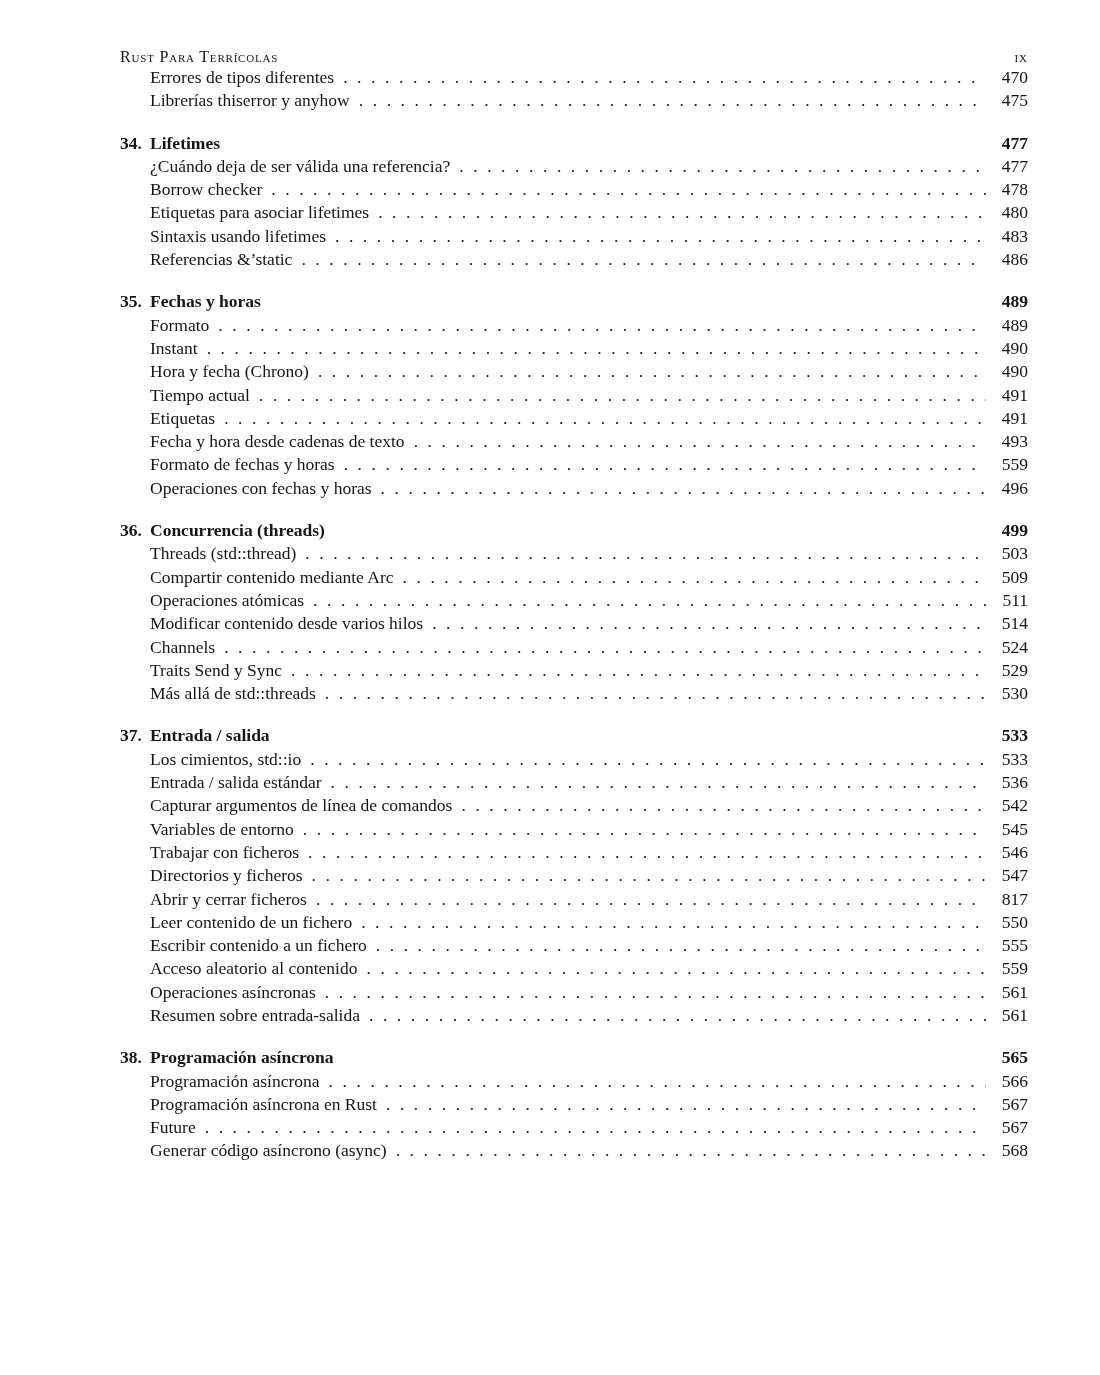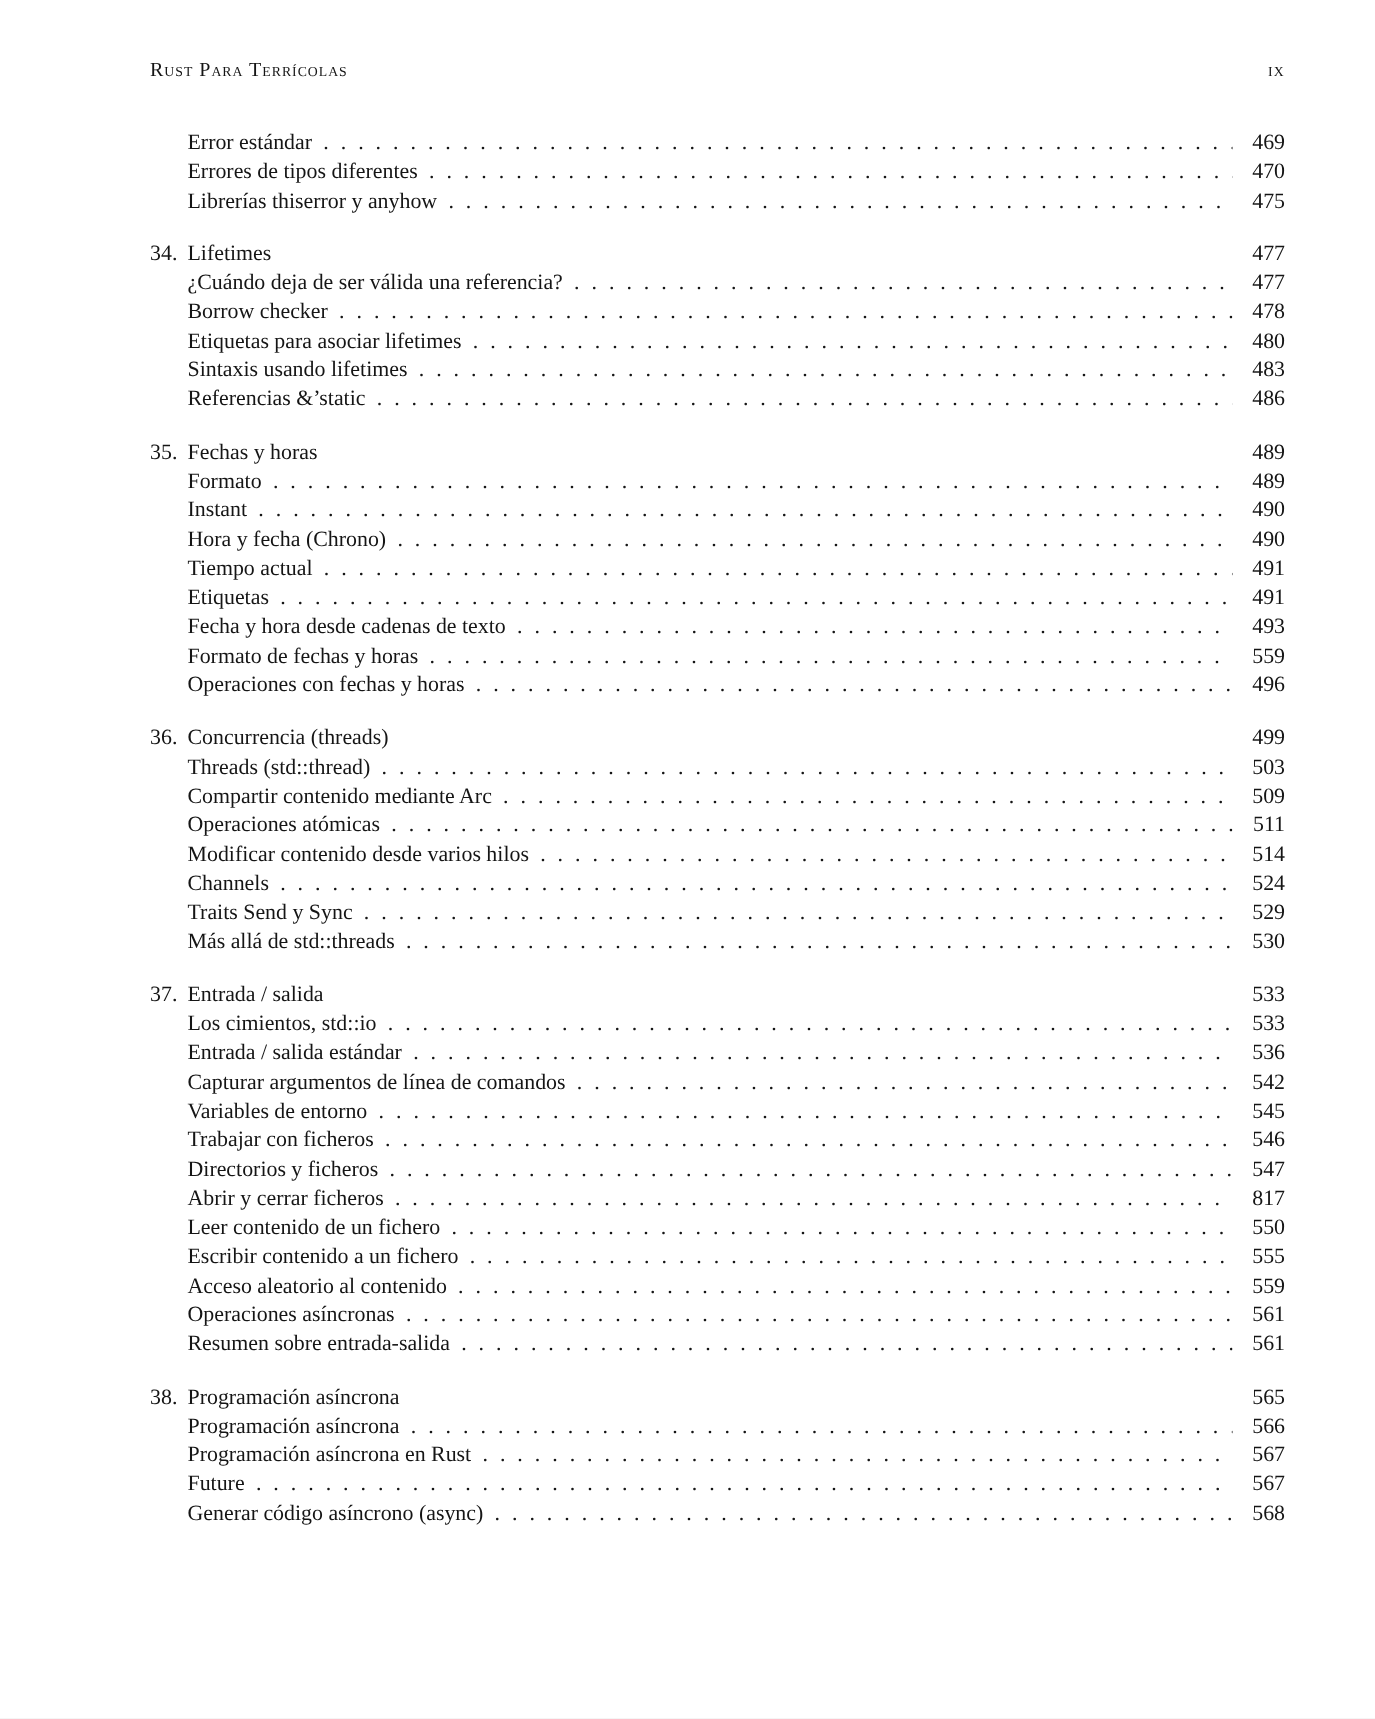--- a/index.html
+++ b/index.html
@@ -16,35 +16,34 @@
     overflow: hidden;
   }
   
   .running {
     display: flex;
     justify-content: space-between;
     align-items: baseline;
     font-size: 16px;
     font-variant: small-caps;
     letter-spacing: 0.8px;
-    margin-bottom: 36px;
   }
   .running .folio { letter-spacing: 1px; }
 
   
   #toc { font-size: 17.5px; }
   .row {
     display: flex;
     align-items: baseline;
     line-height: 23.3px;
     white-space: nowrap;
   }
   .section + .section { margin-top: 19px; }
 
-  .heading { font-weight: normal; }
+  .heading { font-weight: bold; }
   .heading .num {
     flex: none;
     width: 30px;
   }
   .heading .spacer { flex: 1; }
 
   .entry { margin-left: 30px; }
   .entry .etitle { flex: none; }
   .entry .dots {
     flex: 1;
@@ -66,25 +65,20 @@
 <body>
 
 <div class="page">
   <header class="running">
     <span class="book-title">Rust Para Terrícolas</span>
     <span class="folio">ix</span>
   </header>
   <main id="toc">
       <div class="section">
         <div class="row entry">
-          <span class="etitle">Error estándar</span>
-          <span class="dots"></span>
-          <span class="pagenum">469</span>
-        </div>
-        <div class="row entry">
           <span class="etitle">Errores de tipos diferentes</span>
           <span class="dots"></span>
           <span class="pagenum">470</span>
         </div>
         <div class="row entry">
           <span class="etitle">Librerías thiserror y anyhow</span>
           <span class="dots"></span>
           <span class="pagenum">475</span>
         </div>
       </div>

